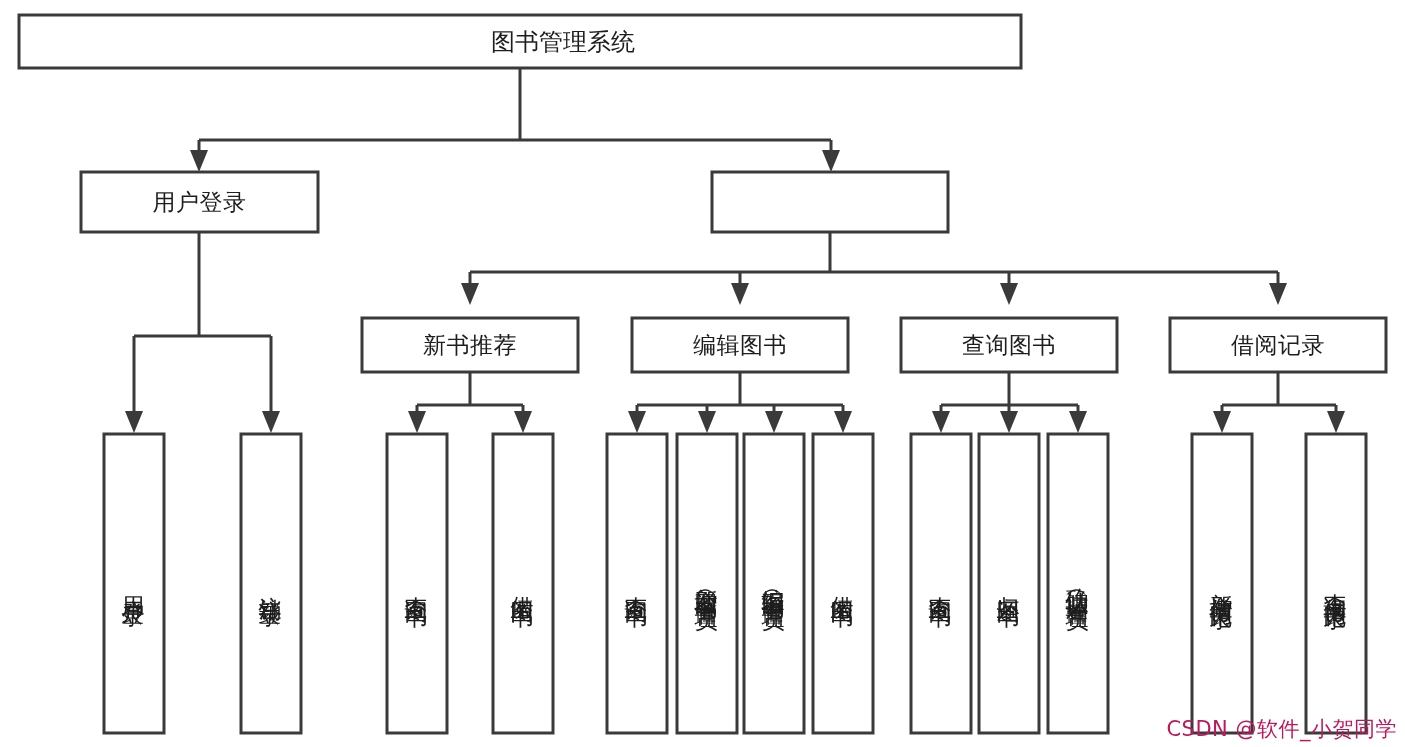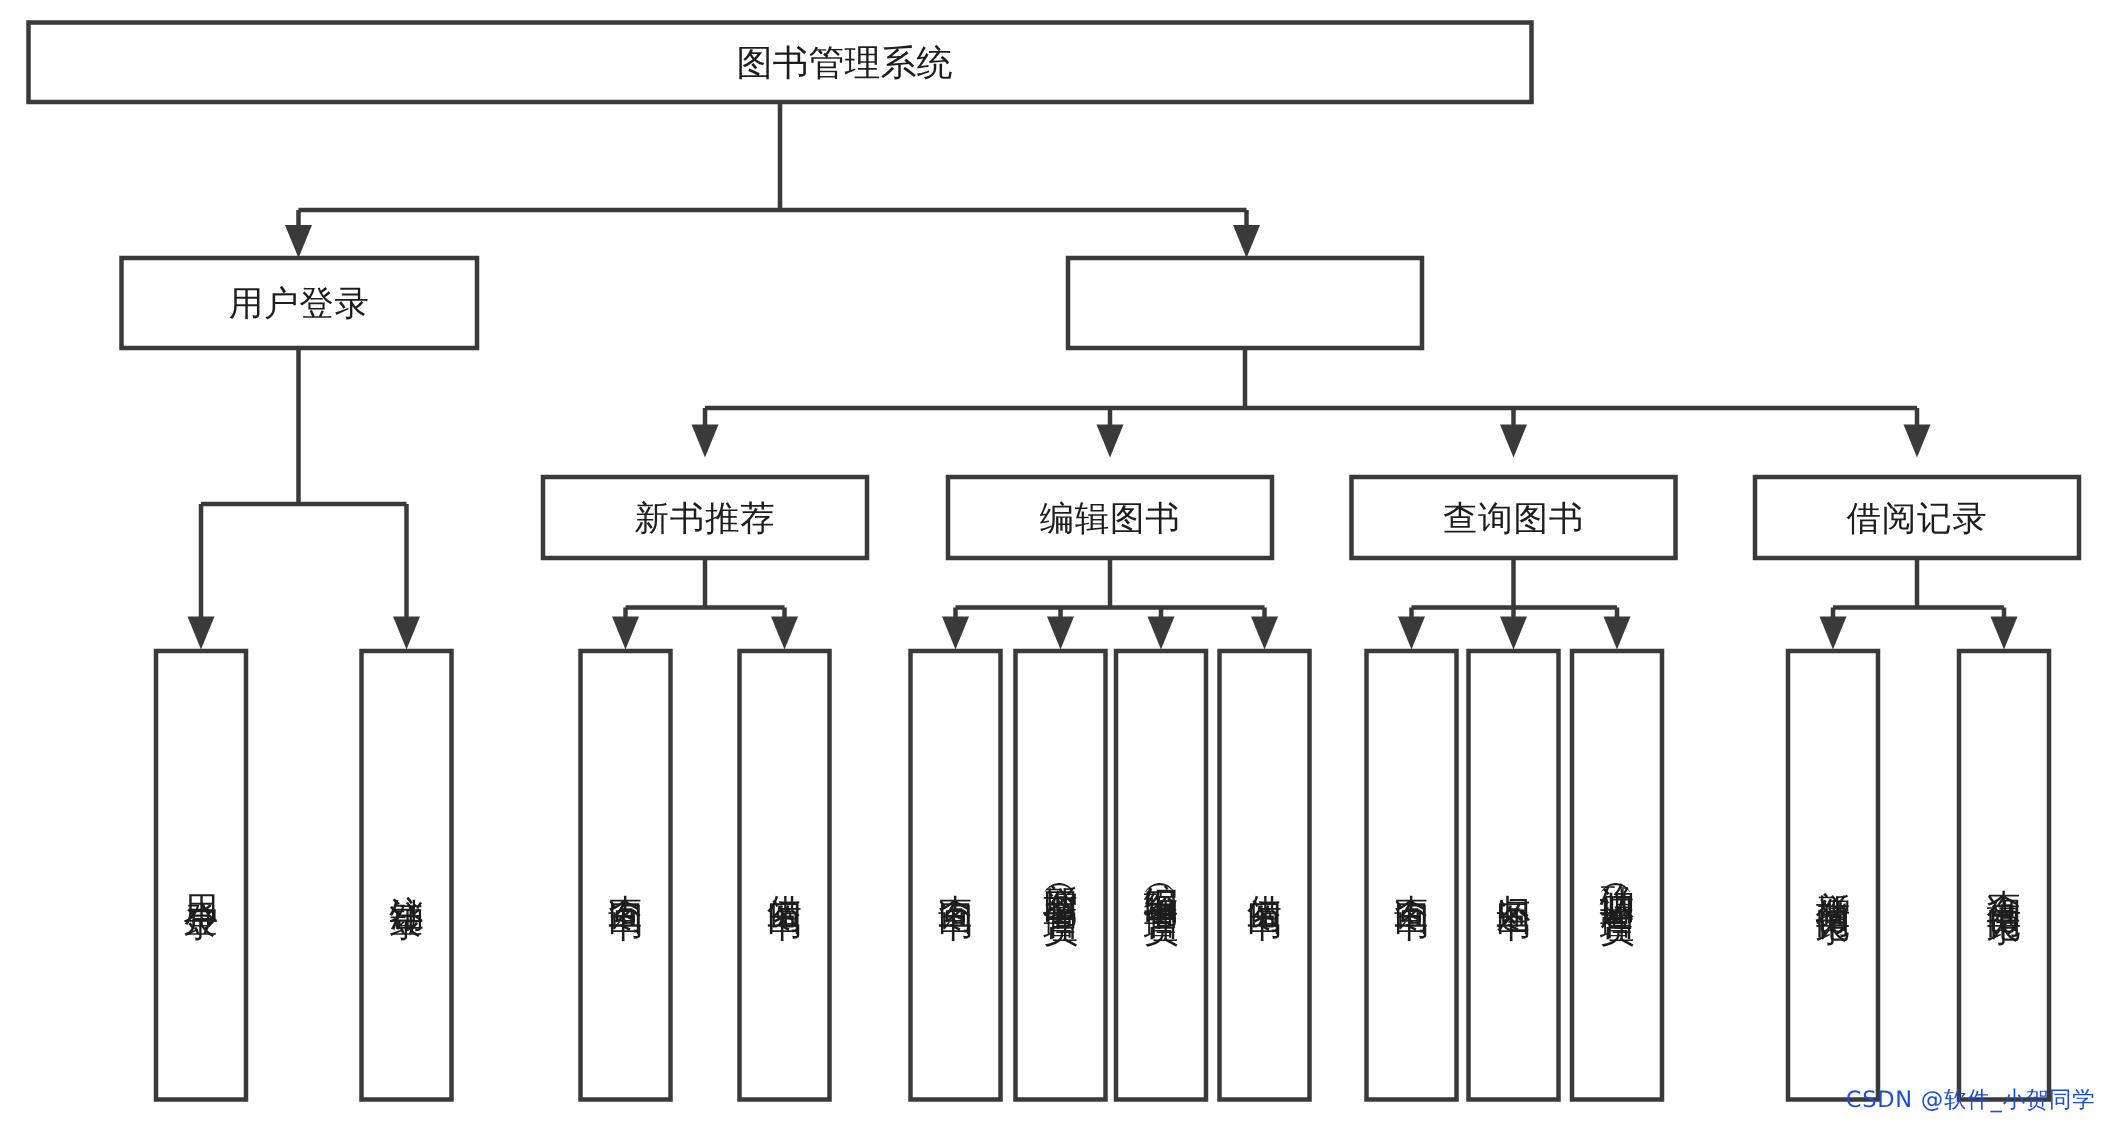--- a/index.html
+++ b/index.html
@@ -63,22 +63,22 @@
     writing-mode: vertical-rl;
     text-orientation: upright;
     font-size: 23px;
     letter-spacing: 3px;
     white-space: nowrap;
   }
   .watermark {
     position: absolute;
     right: 8px;
     bottom: 4px;
-    font-size: 15px;
-    color: #1d4ed8;
+    font-size: 21px;
+    color: #be185d;
     letter-spacing: 0.5px;
     user-select: none;
     text-align: center;
   }
 </style>
 </head>
 <body>
 
 <div id="diagram-root">
 

